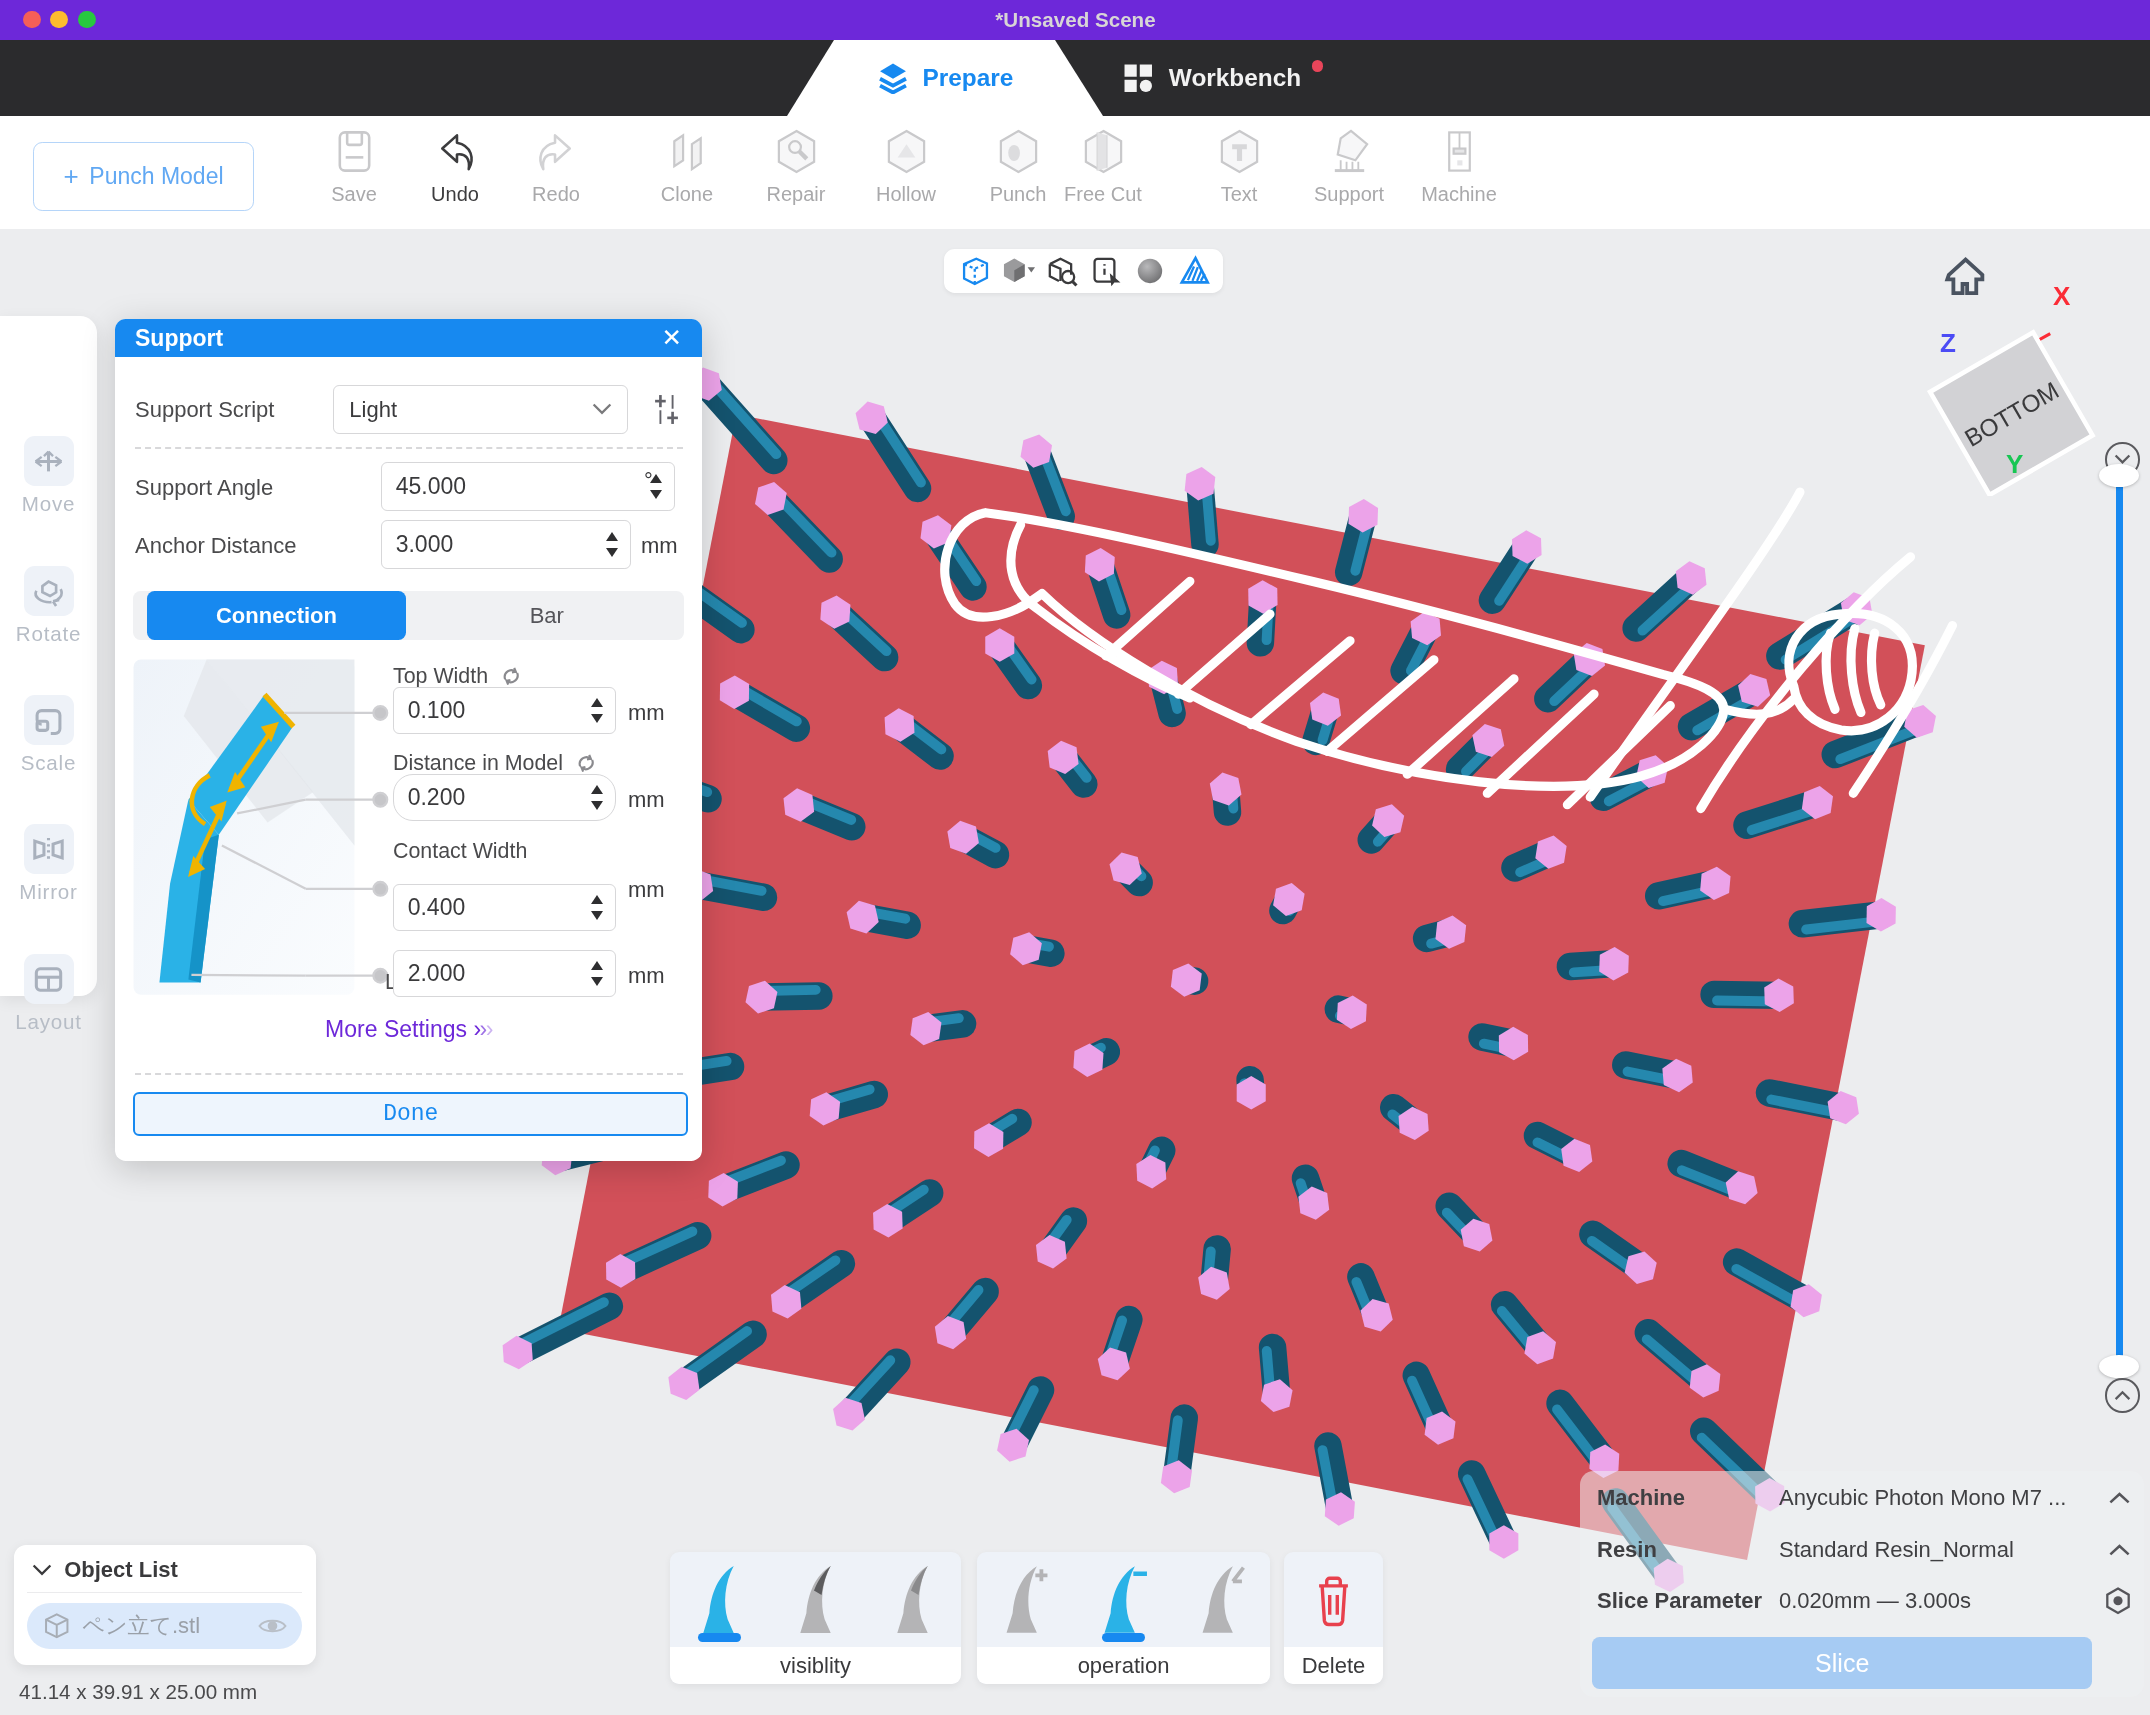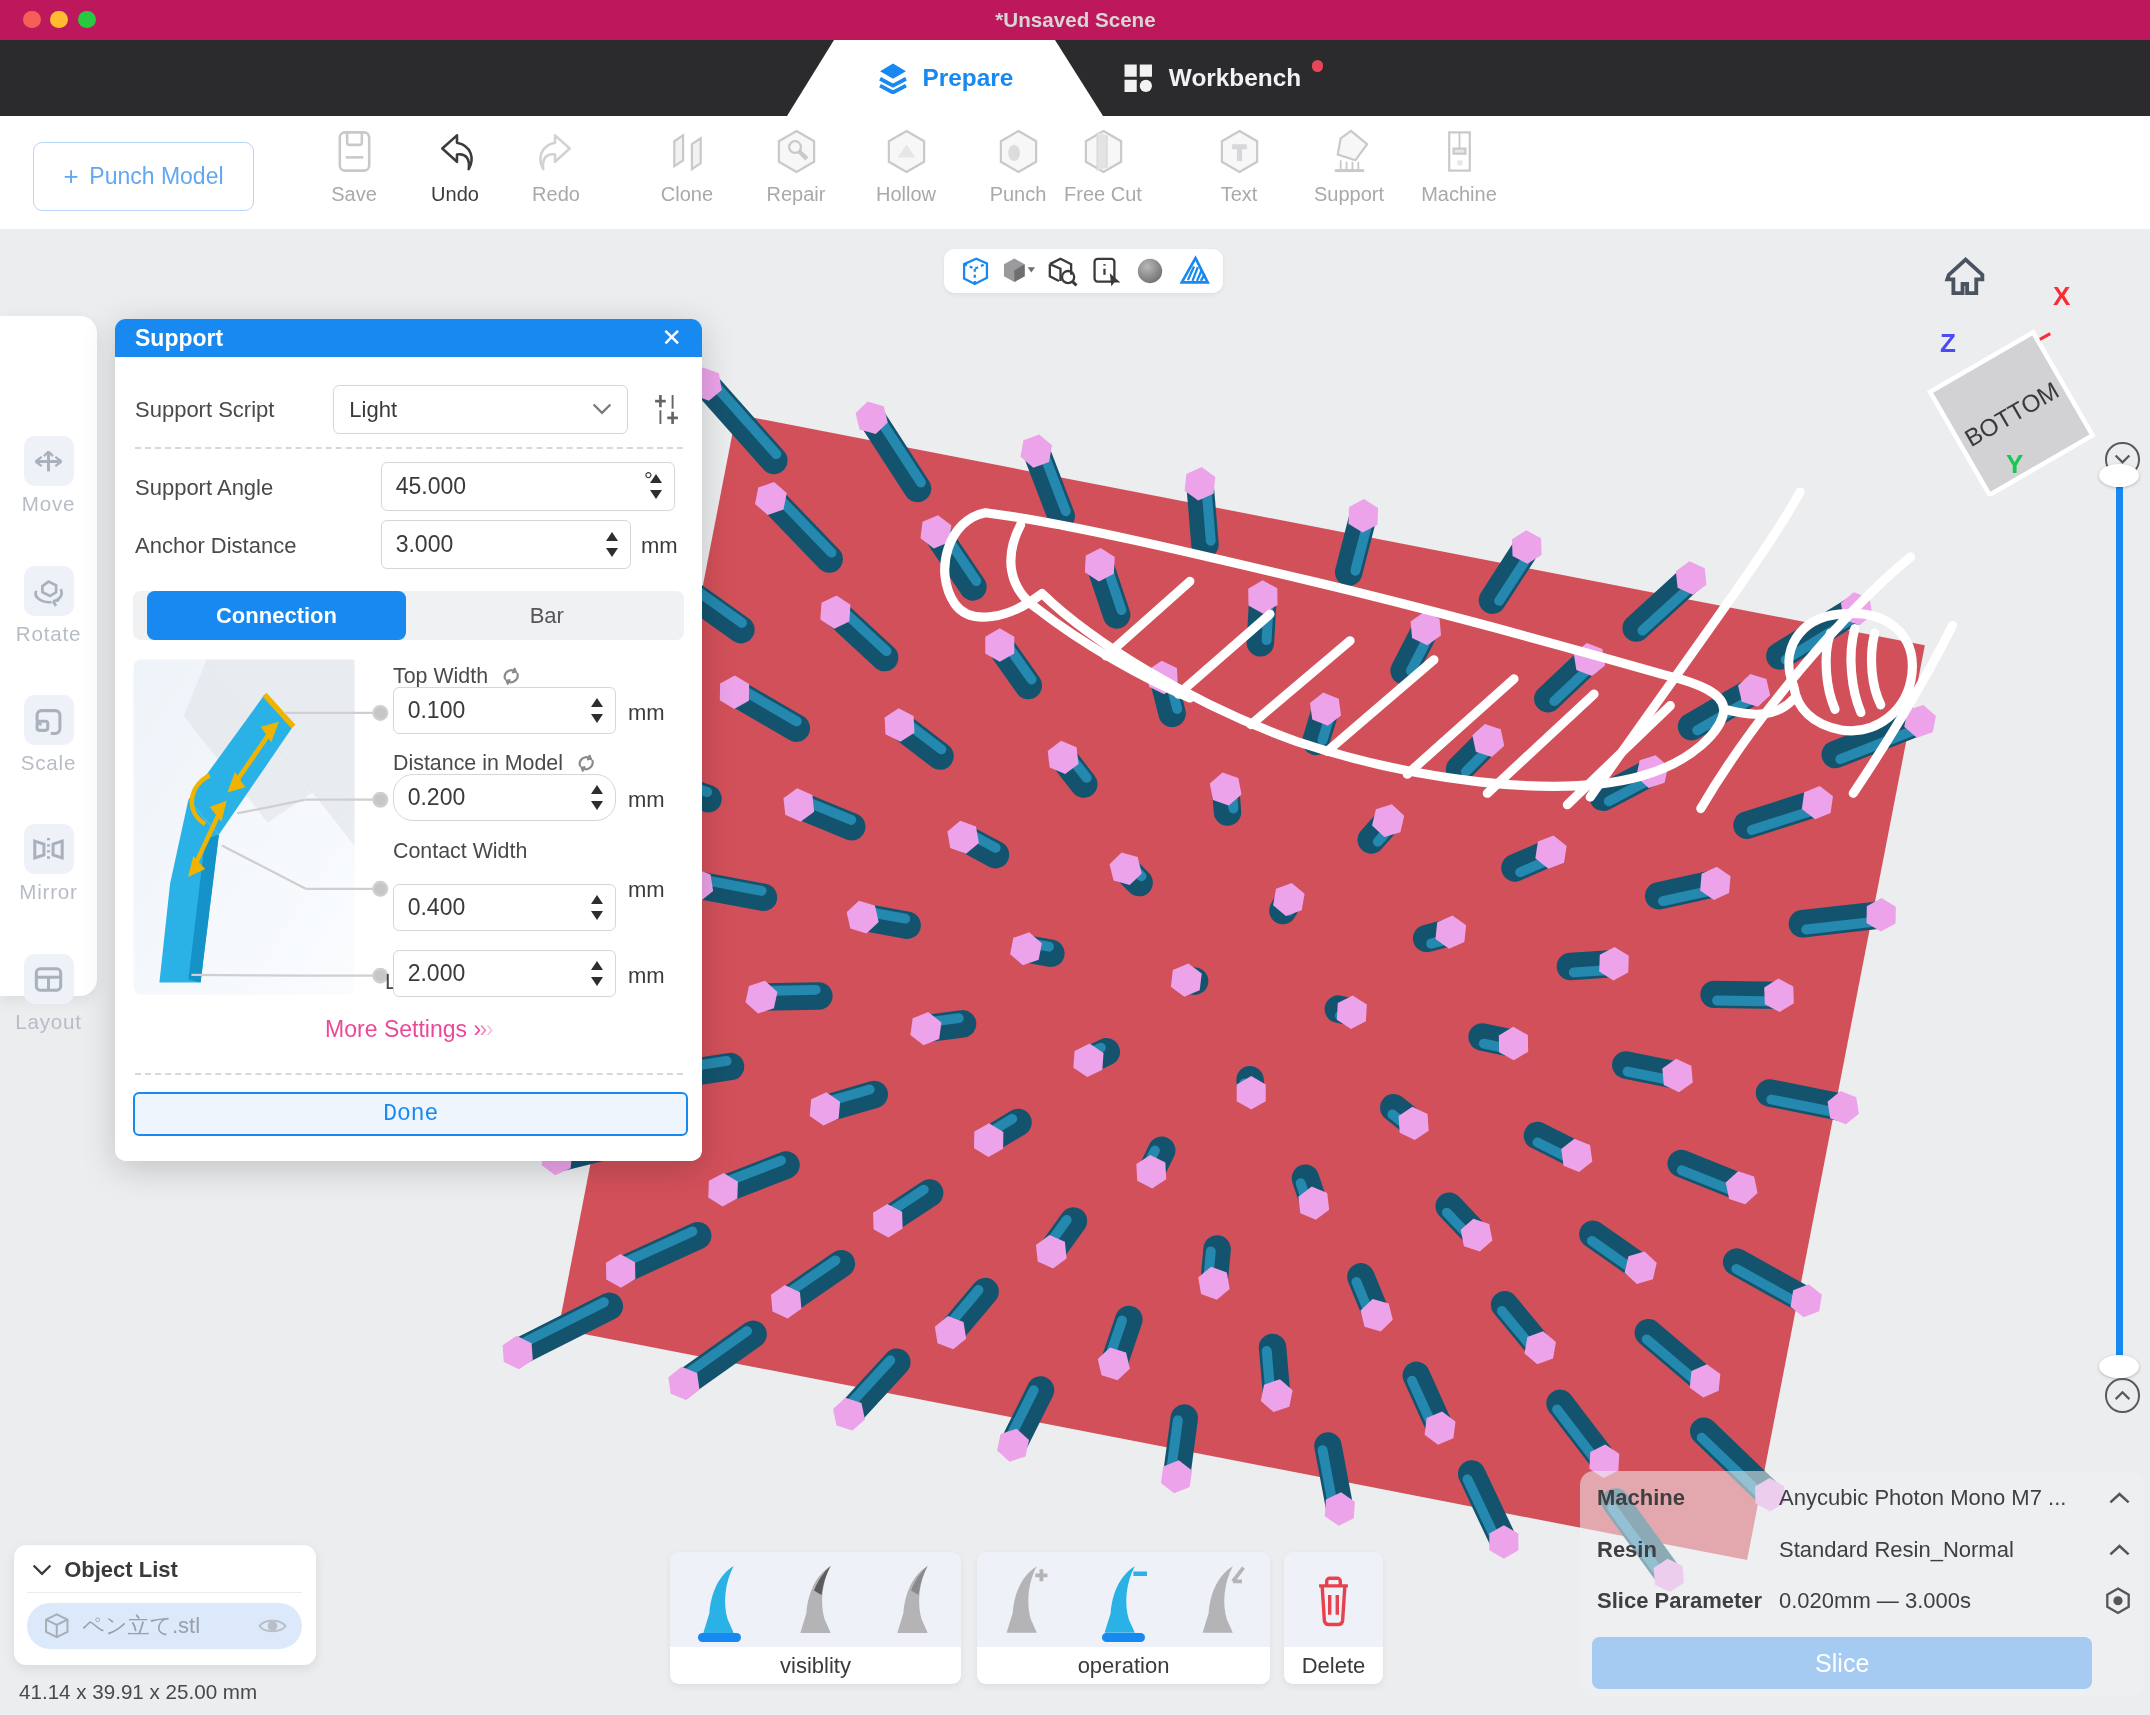--- a/index.html
+++ b/index.html
@@ -1,19 +1,19 @@
 <!DOCTYPE html>
 <html style="font-size:12.2px"><head>
 <meta charset="utf-8">
 <style>
   html,body{margin:0;padding:0;width:2151px;height:1716px;overflow:hidden;
     font-family:"Liberation Sans","DejaVu Sans",sans-serif;background:#ecedef;}
   .abs{position:absolute;}
   
-  #titlebar{left:0;top:0;width:2151px;height:40px;background:#be185d;display:flex;align-items:center;justify-content:center;}
+  #titlebar{left:0;top:0;width:2151px;height:40px;background:#6d28d9;display:flex;align-items:center;justify-content:center;}
   .tl{position:absolute;top:10.7px;width:17.5px;height:17.5px;border-radius:50%;}
   #title-text{color:#d8d5d6;font-size:20.6px;font-weight:bold;}
   
   #tabbar{left:0;top:40px;width:2151px;height:76px;background:#2b2b2d;}
   #tab-prepare{left:787px;top:0;width:316px;height:76px;background:#ffffff;
     clip-path:polygon(47px 0,268px 0,316px 100%,0 100%);display:flex;align-items:center;justify-content:center;gap:13.7px;}
   #tab-prepare .lbl{color:#1789f0;font-size:24.4px;font-weight:bold;}
   #tab-workbench{left:1123px;top:0;height:76px;display:flex;align-items:center;gap:15.3px;}
   #tab-workbench .lbl{color:#f2f2f2;font-size:24.4px;font-weight:bold;}
   .reddot{width:11.4px;height:11.4px;border-radius:50%;background:#e9455a;position:relative;top:-12.2px;left:-4.6px;}
@@ -55,21 +55,21 @@
   .spin .arrows{position:absolute;right:12.2px;top:0;height:100%;display:flex;flex-direction:column;justify-content:center;gap:7.6px;}
   .tri-up{width:0;height:0;border-left:6.9px solid transparent;border-right:6.9px solid transparent;border-bottom:9.2px solid #2e2e30;}
   .tri-dn{width:0;height:0;border-left:6.9px solid transparent;border-right:6.9px solid transparent;border-top:9.2px solid #2e2e30;}
   .unit{position:absolute;font-size:22px;color:#3c3c3e;}
   .dash{position:absolute;left:20px;width:548px;border-top:2.3px dashed #d8d8da;}
   #seg{position:absolute;left:18.3px;width:551px;height:49px;background:#f0f1f3;border-radius:7.6px;}
   #seg .on{position:absolute;left:13.7px;top:0;width:259px;height:49px;background:#1789f0;border-radius:7.6px;color:#fff;
     font-size:22px;display:flex;align-items:center;justify-content:center;font-weight:bold;cursor:pointer;}
   #seg .off{position:absolute;right:0;top:0;width:275px;height:49px;color:#55555a;font-size:22px;display:flex;align-items:center;justify-content:center;cursor:pointer;}
   .plabel{position:absolute;font-size:21.4px;color:#4a4a4c;display:flex;align-items:center;gap:10.7px;}
-  #more-settings{position:absolute;left:0;width:587px;text-align:center;color:#ec4899;font-size:23px;cursor:pointer;}
+  #more-settings{position:absolute;left:0;width:587px;text-align:center;color:#6d28d9;font-size:23px;cursor:pointer;}
   #done-btn{position:absolute;left:18.3px;width:551px;height:40px;border:2.3px solid #1789f0;border-radius:6.1px;background:#eef5fd;
     color:#1789f0;font-size:23px;display:flex;align-items:center;justify-content:center;cursor:pointer;}
   
   .circbtn{position:absolute;width:30.5px;height:30.5px;border:2.3px solid #5a5a5e;border-radius:50%;background:transparent;
     display:flex;align-items:center;justify-content:center;cursor:pointer;}
   #ztrack{position:absolute;left:2116px;top:246px;width:6.9px;height:885px;background:#1789f0;border-radius:3.1px;}
   .zhandle{position:absolute;left:2099px;width:40px;height:23px;background:#fff;border-radius:50%;box-shadow:0 0.8px 3.1px rgba(0,0,0,.25);cursor:pointer;}
   
   #objlist{left:13.7px;top:1316px;width:302px;height:120px;background:#fff;border-radius:12.2px;box-shadow:0 3.1px 12.2px rgba(0,0,0,.08);}
   #objlist .hd{display:flex;align-items:center;gap:12.2px;padding:12.2px 0 0 18.3px;font-size:22px;color:#3a3a3c;font-weight:bold;}

